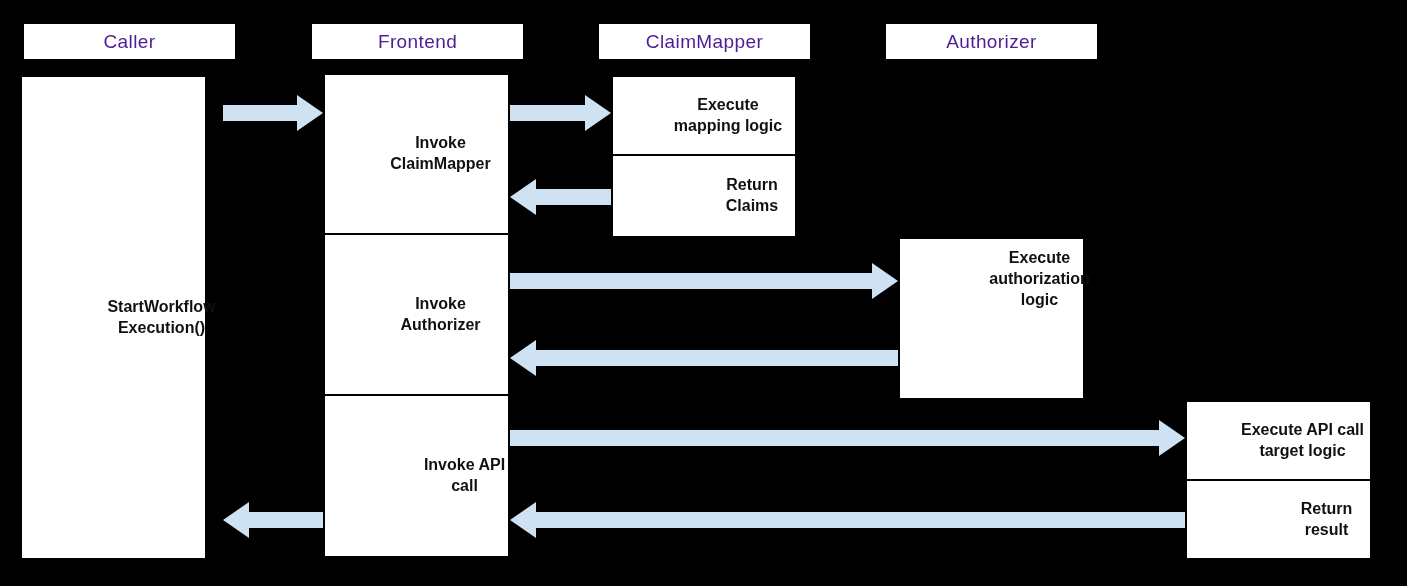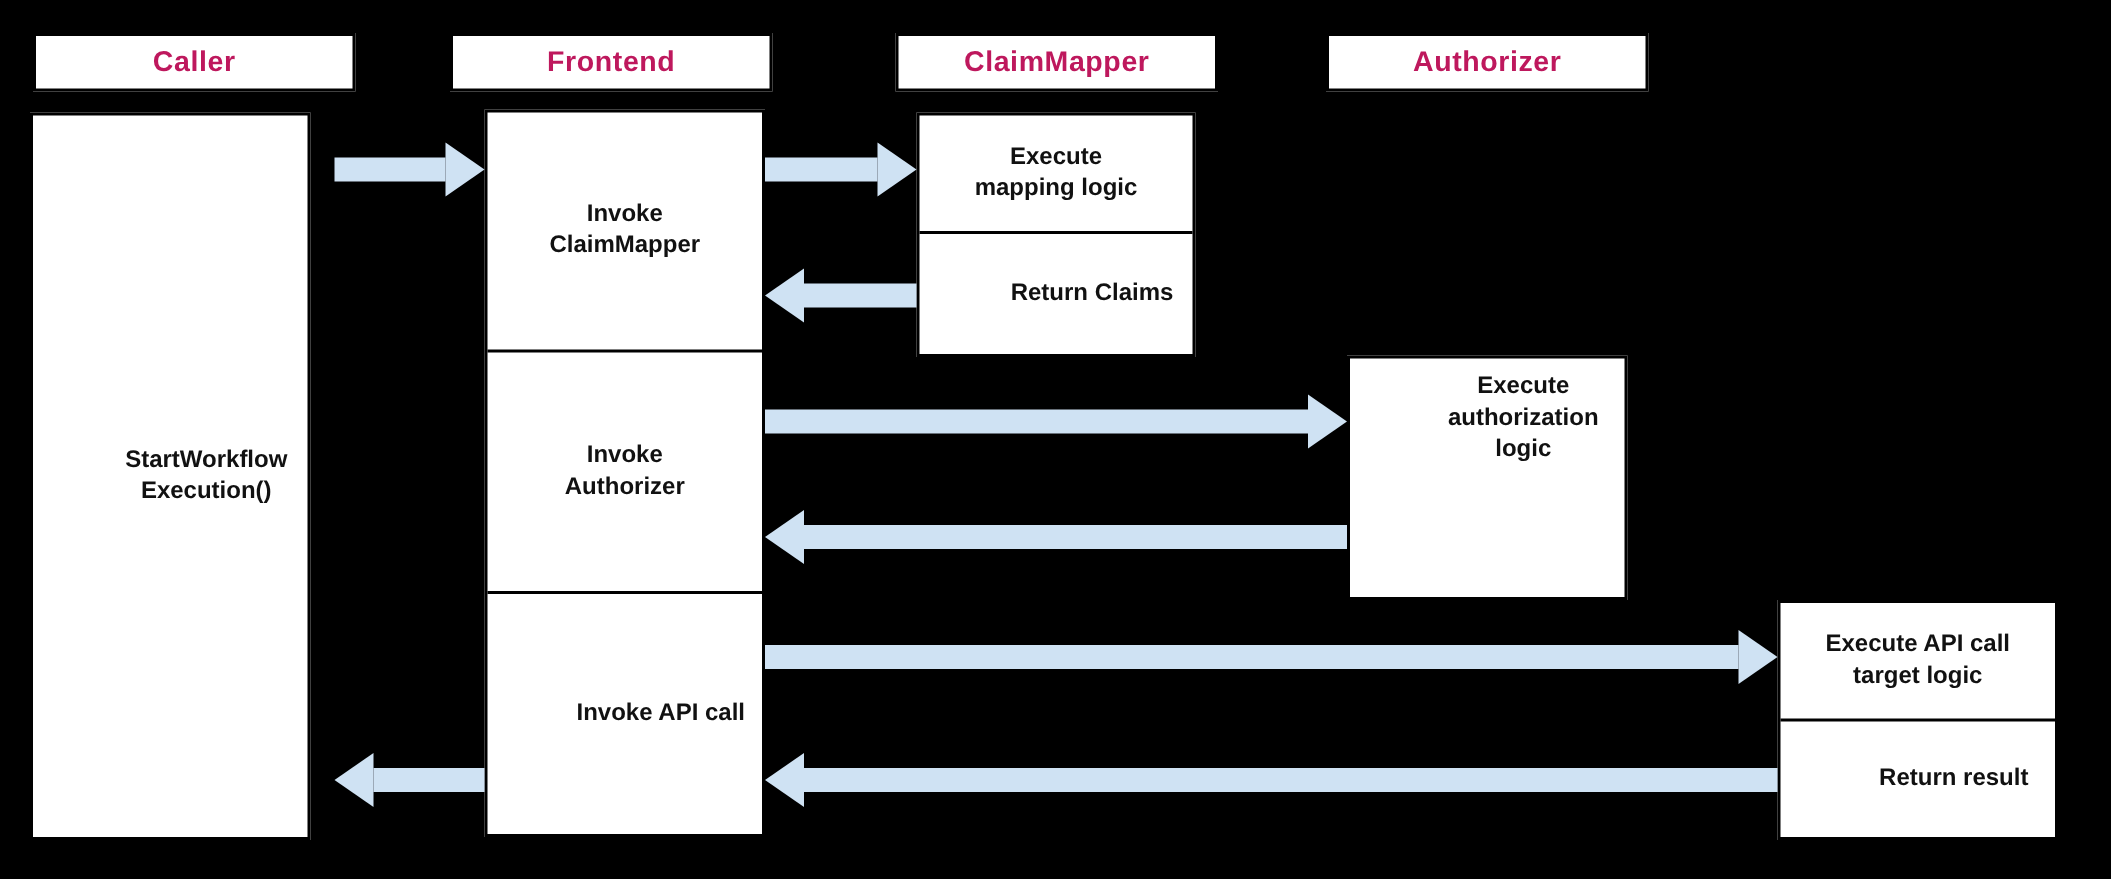--- a/index.html
+++ b/index.html
@@ -23,43 +23,44 @@
     position: absolute;
     top: 22px;
     height: 39px;
     width: 215px;
     background: var(--box-fill);
     border: 2px solid var(--box-border);
     display: flex;
     align-items: center;
     justify-content: center;
     font-size: 19px;
-    font-weight: 700;
+    font-weight: 400;
     letter-spacing: 0.4px;
-    color: #be185d;
+    color: #4c1d95;
   }
   .node-box {
     position: absolute;
     background: var(--box-fill);
     border: 2px solid var(--box-border);
     display: flex;
     flex-direction: column;
   }
   .cell {
     display: flex;
     align-items: center;
     justify-content: center;
     text-align: center;
     font-weight: bold;
     font-size: 16px;
     color: var(--text);
     white-space: pre-line;
     line-height: 1.3;
     border-bottom: 2px solid var(--box-border);
     flex: 0 0 auto;
+    padding-left: 48px;
   }
   .cell:last-child { border-bottom: none; margin-left: 48px; }
   .cell.grow { flex: 1 1 auto; }
   
   .arrow { position: absolute; height: 36px; }
   .arrow .shaft {
     position: absolute;
     top: 10px;
     height: 16px;
     background: var(--arrow-fill);
@@ -75,21 +76,21 @@
   .arrow.right .head  { right: 0; border-left: 26px solid var(--arrow-fill); }
   .arrow.left  .shaft { left: 26px; right: 0; }
   .arrow.left  .head  { left: 0; border-right: 26px solid var(--arrow-fill); }
 </style>
 </head>
 <body>
 
 <div class="canvas">
 
   <div class="header-box" style="left:22px">Caller</div>
-  <div class="header-box" style="left:300px">Frontend</div>
+  <div class="header-box" style="left:310px">Frontend</div>
   <div class="header-box" style="left:597px">ClaimMapper</div>
   <div class="header-box" style="left:884px">Authorizer</div>
 
   <div class="node-box" style="left:20px; top:75px; width:187px; height:485px;">
     <div class="cell grow">StartWorkflow
 Execution()</div>
   </div>
 
   <div class="node-box" style="left:323px; top:73px; width:187px; height:485px;">
     <div class="cell" style="height:160px">Invoke

